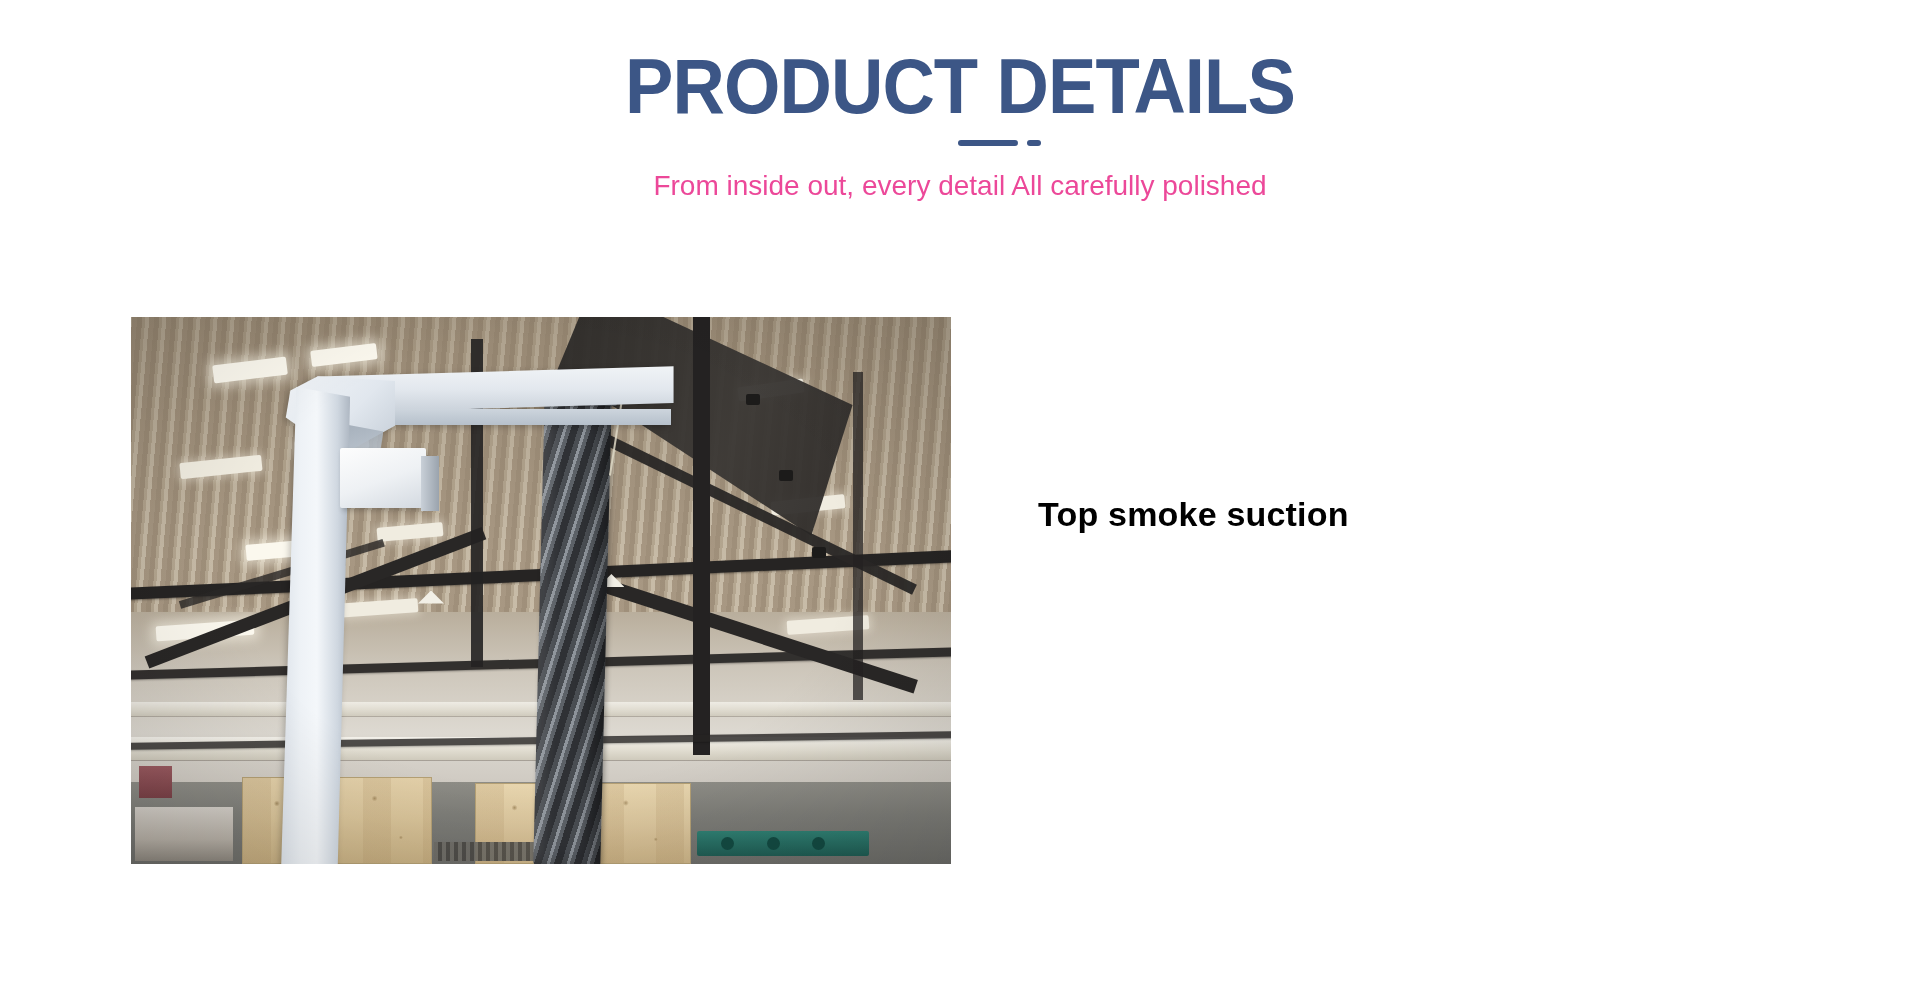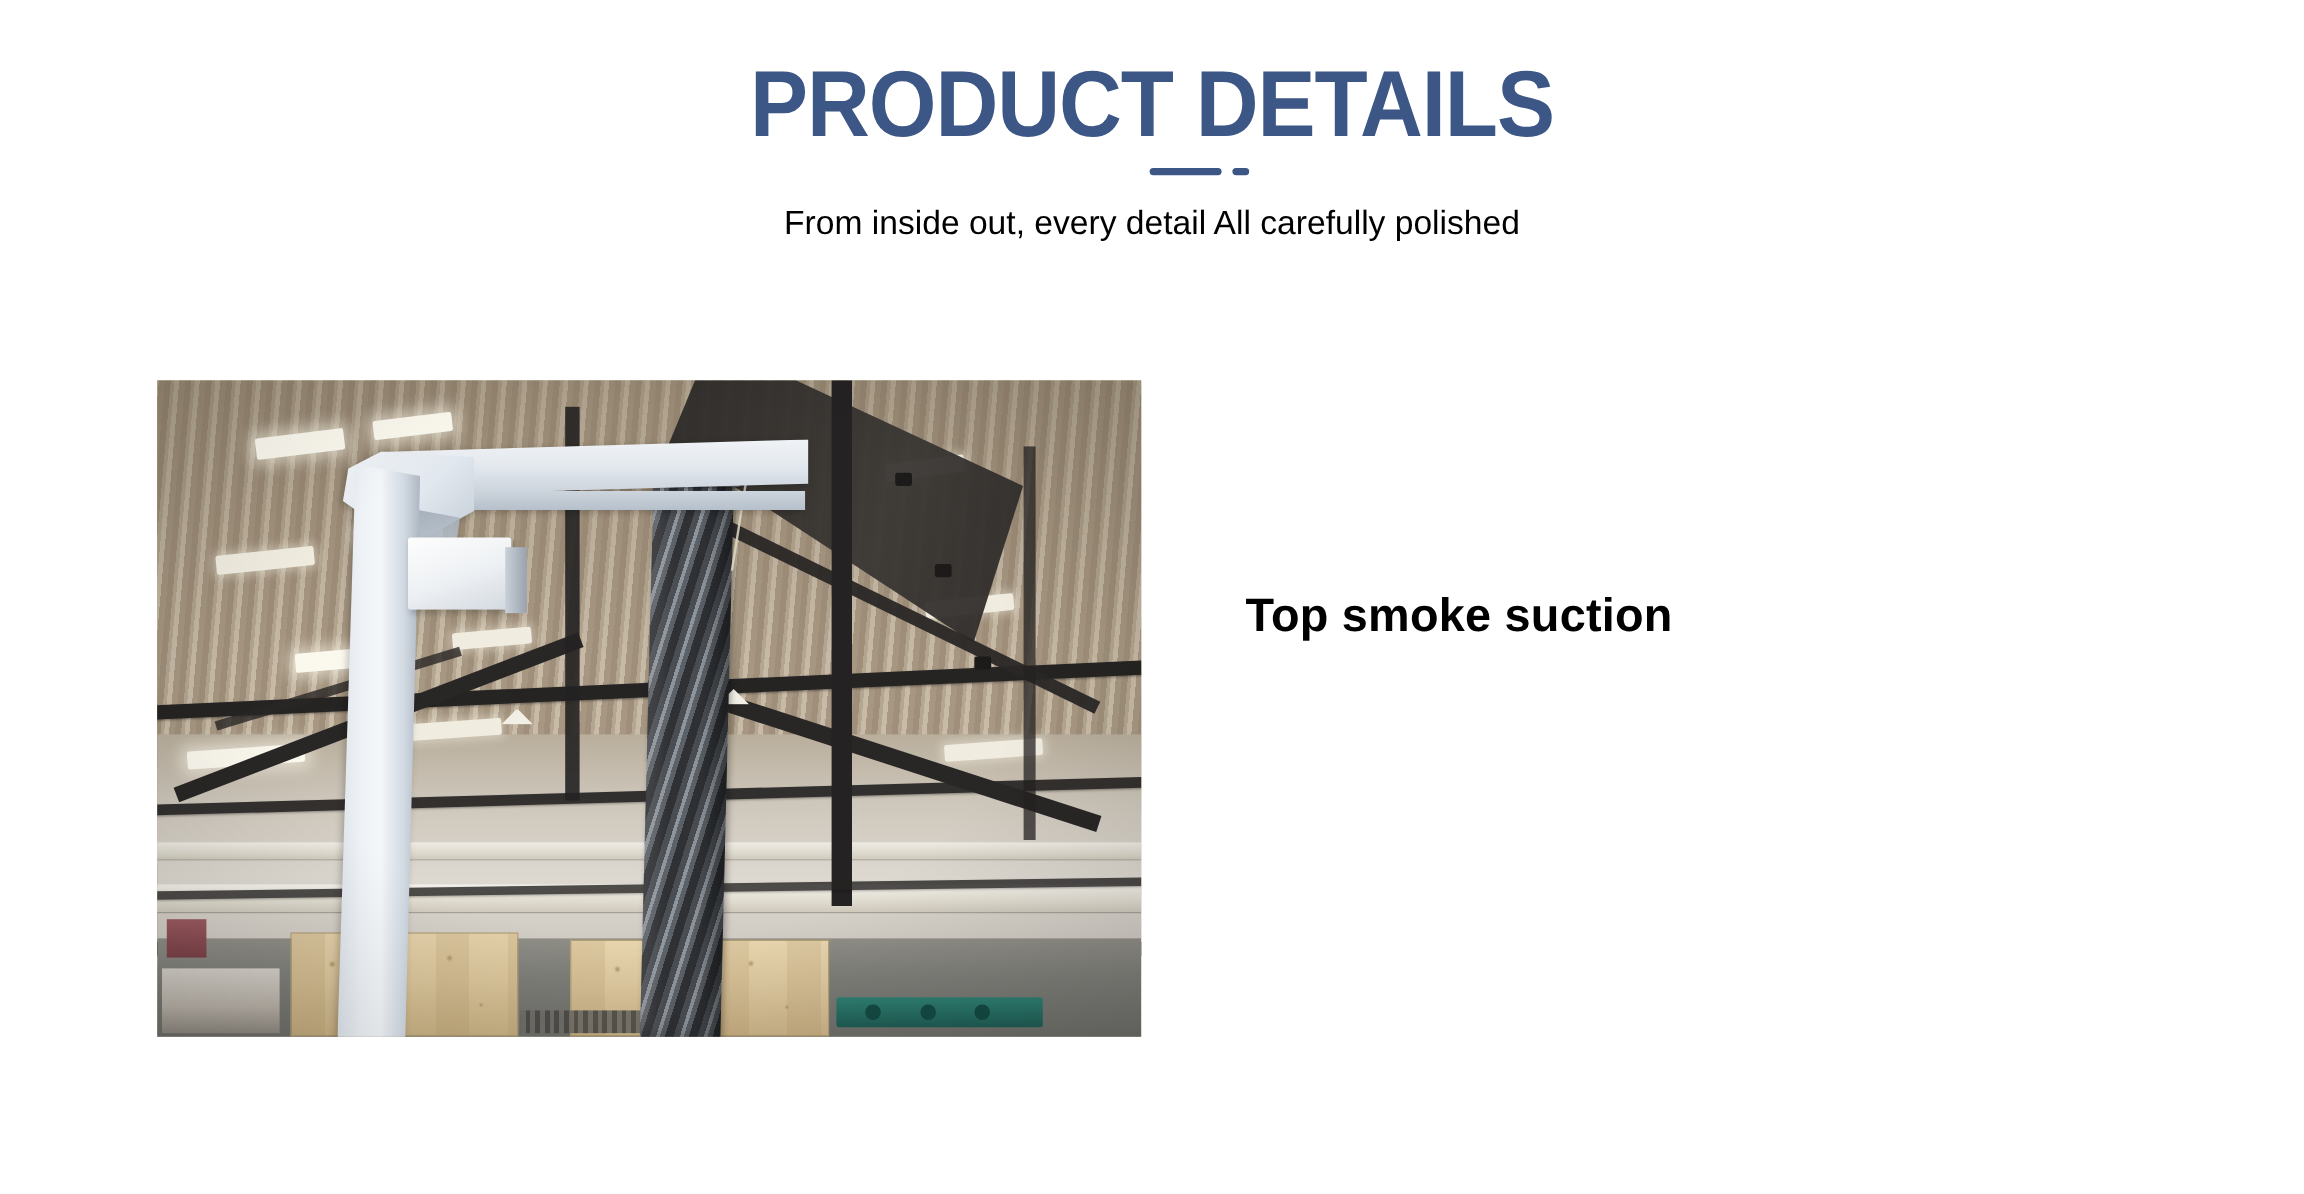--- a/index.html
+++ b/index.html
@@ -70,21 +70,21 @@
     background: #3c5686;
   }
 
   .page-subtitle {
     margin: 0;
     padding-top: 18px;
     font-family: "Liberation Sans", sans-serif;
     font-weight: normal;
     font-size: 28px;
     line-height: 36px;
-    color: #000000;
+    color: #ec4899;
     white-space: nowrap;
   }
 
   
   .feature-row {
     position: absolute;
     left: 0;
     top: 317px;
     width: 1920px;
     height: 560px;
@@ -427,21 +427,21 @@
   .feature-text {
     position: absolute;
     left: 1038px;
     top: 173px;
     width: 560px;
   }
   .feature-heading {
     margin: 0;
     font-family: "Liberation Sans", sans-serif;
     font-weight: bold;
-    font-size: 39px;
+    font-size: 34px;
     line-height: 48px;
     color: #000000;
     letter-spacing: 0.2px;
   }
   .feature-desc {
     margin: 0;
     padding-top: 26px;
     font-family: "Liberation Sans", sans-serif;
     font-weight: normal;
     font-size: 32px;

